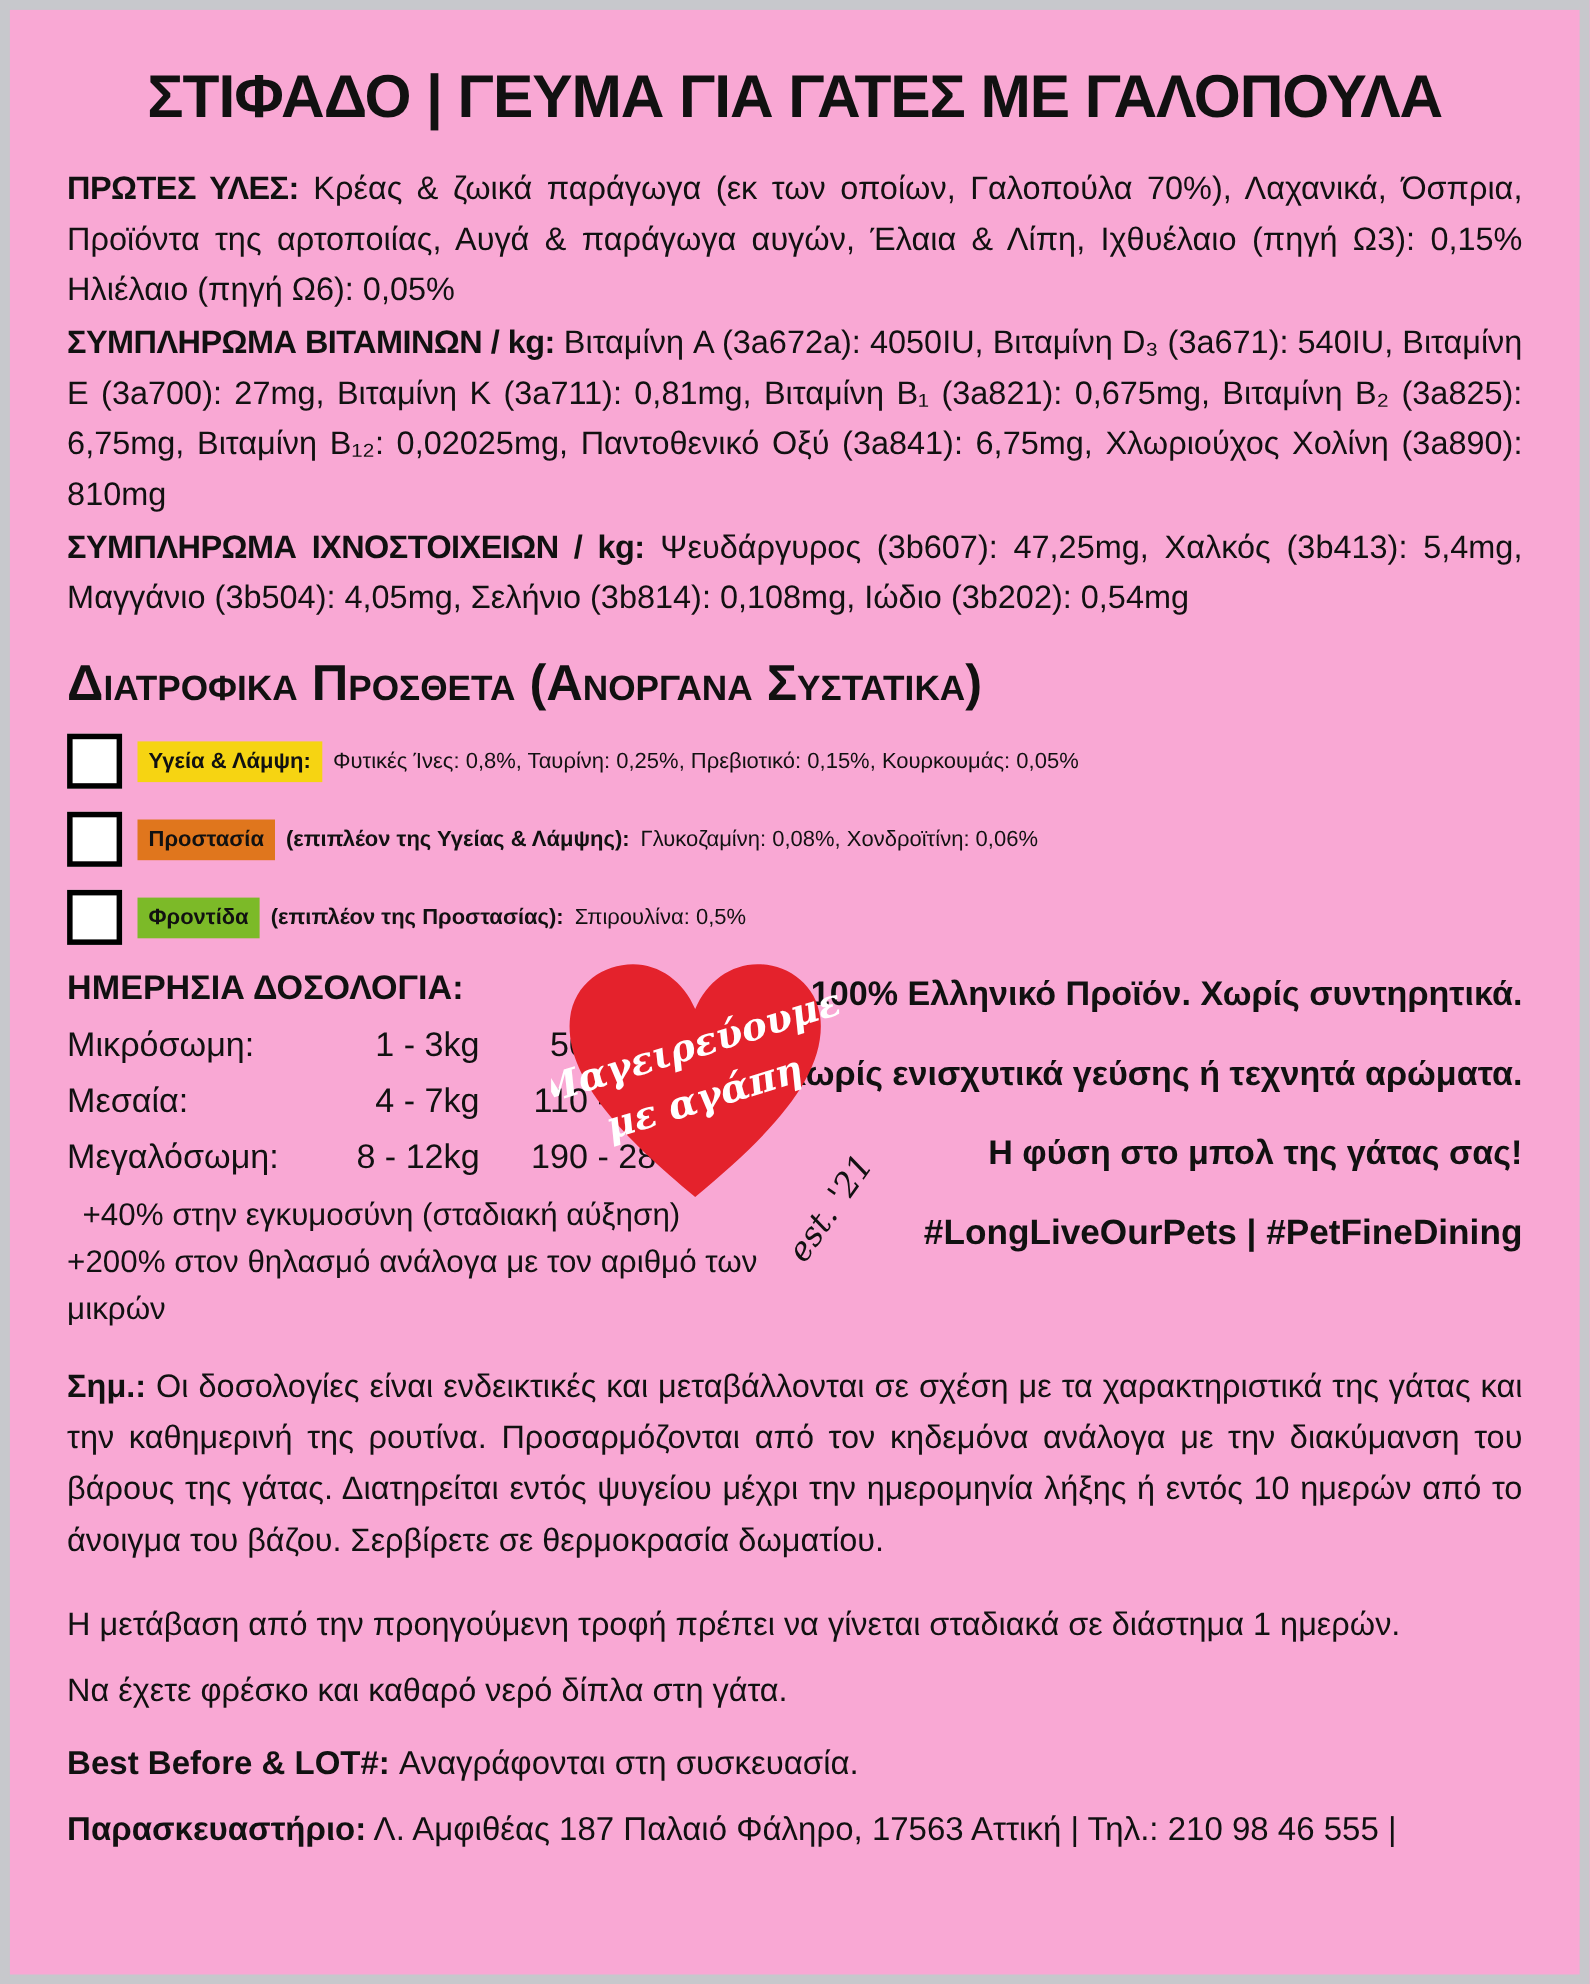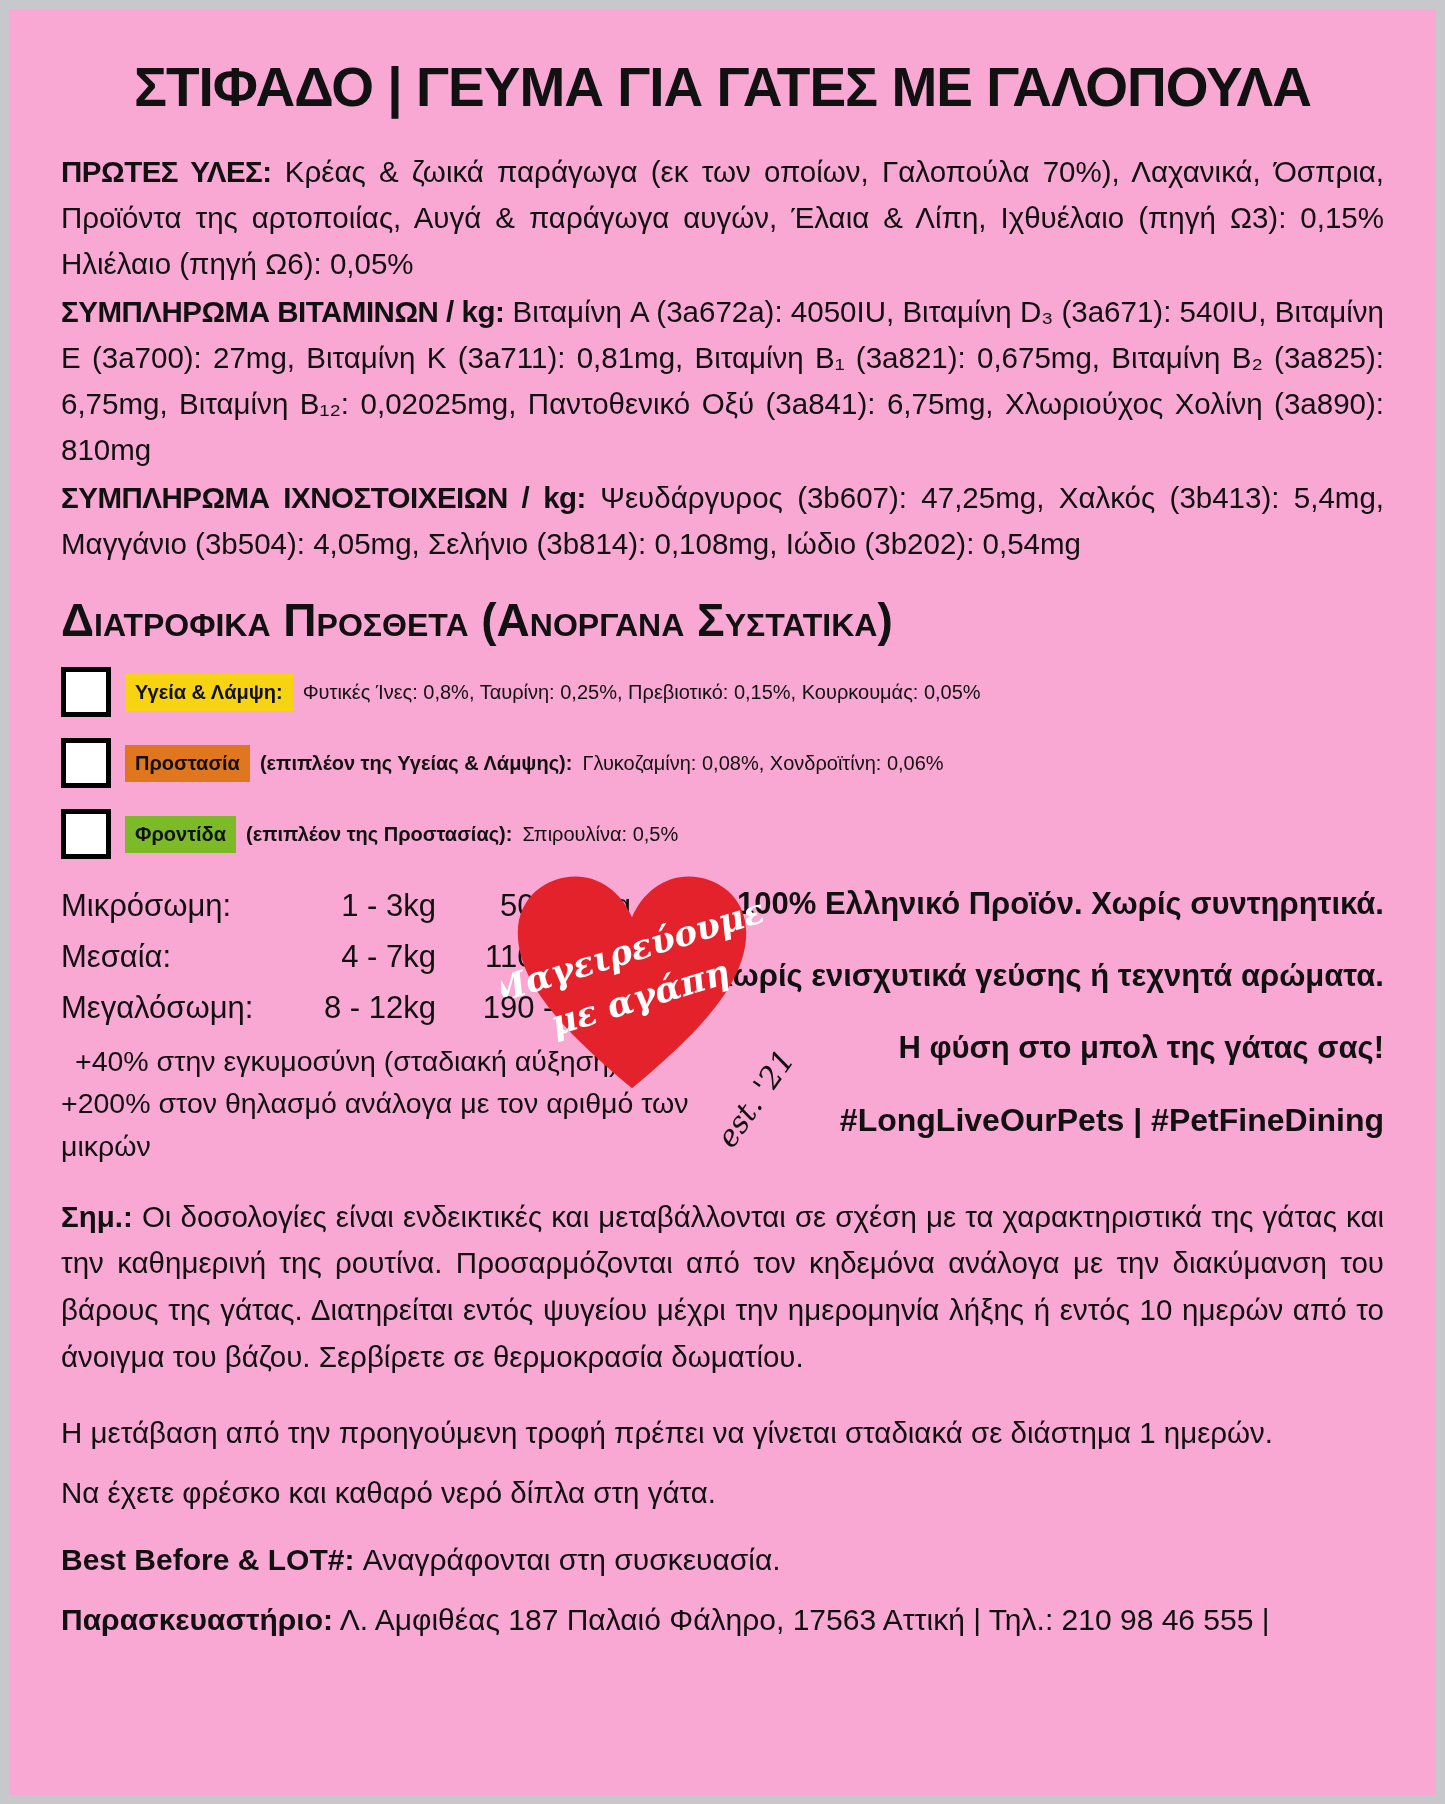--- a/index.html
+++ b/index.html
@@ -142,20 +142,21 @@
   <div class="additive-row">
     <span class="checkbox"></span>
     <span class="hl" style="background:#7cba28;">Φροντίδα</span>
     <span class="additive-suffix">(επιπλέον της Προστασίας):</span>
     <span class="additive-text">Σπιρουλίνα: 0,5%</span>
   </div>
 
   <div class="dosage-section">
 
     <div class="dosage-col">
+      <div class="dosage-heading">ΗΜΕΡΗΣΙΑ ΔΟΣΟΛΟΓΙΑ:</div>
       <div class="dosage-grid">
         <span>Μικρόσωμη:</span>
         <span class="num">1 - 3kg</span>
         <span class="num">50 - 120g</span>
         <span>Μεσαία:</span>
         <span class="num">4 - 7kg</span>
         <span class="num">110 - 200g</span>
         <span>Μεγαλόσωμη:</span>
         <span class="num">8 - 12kg</span>
         <span class="num">190 - 280g</span>

